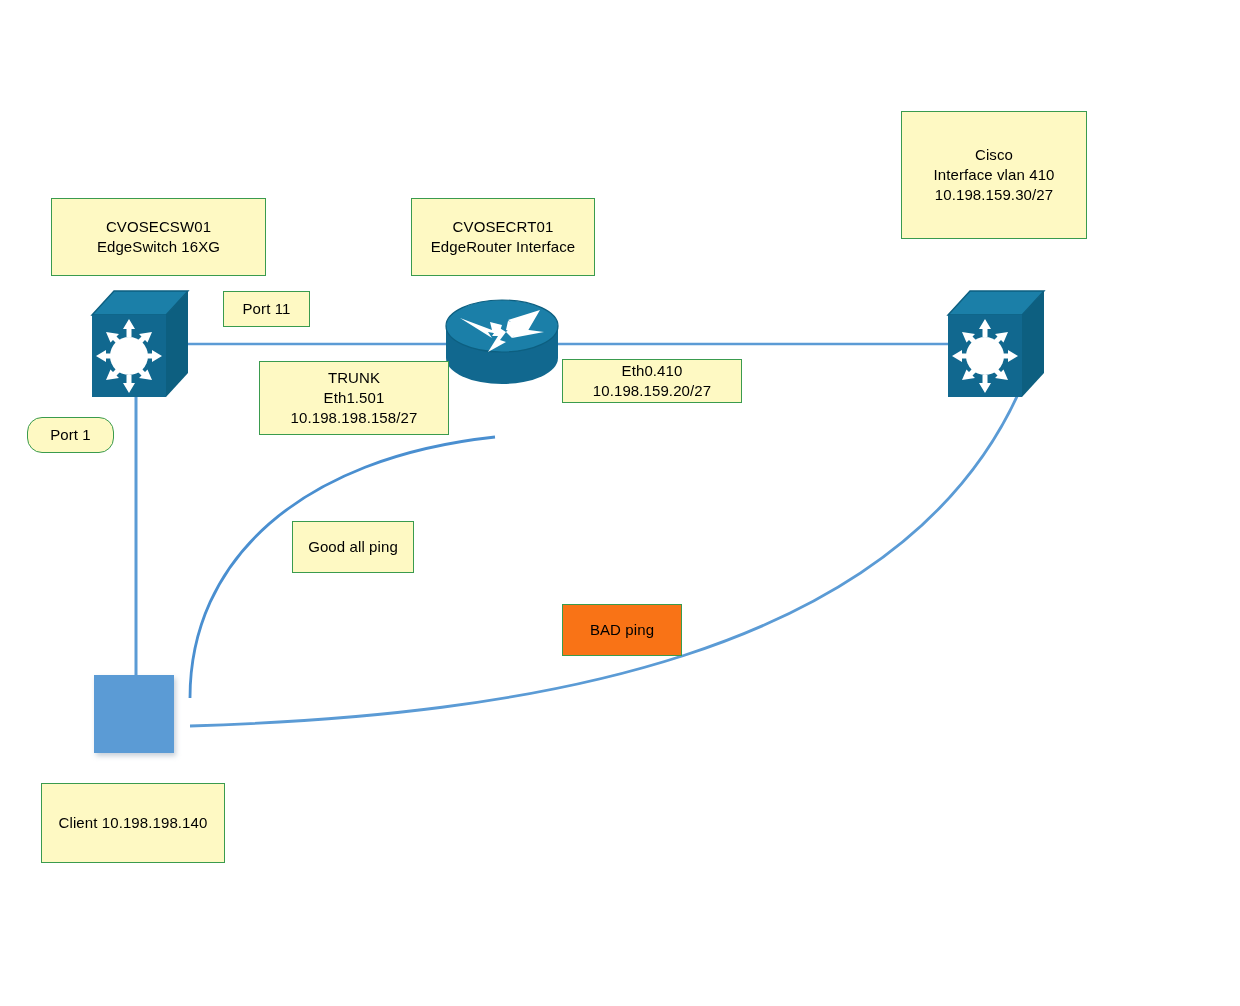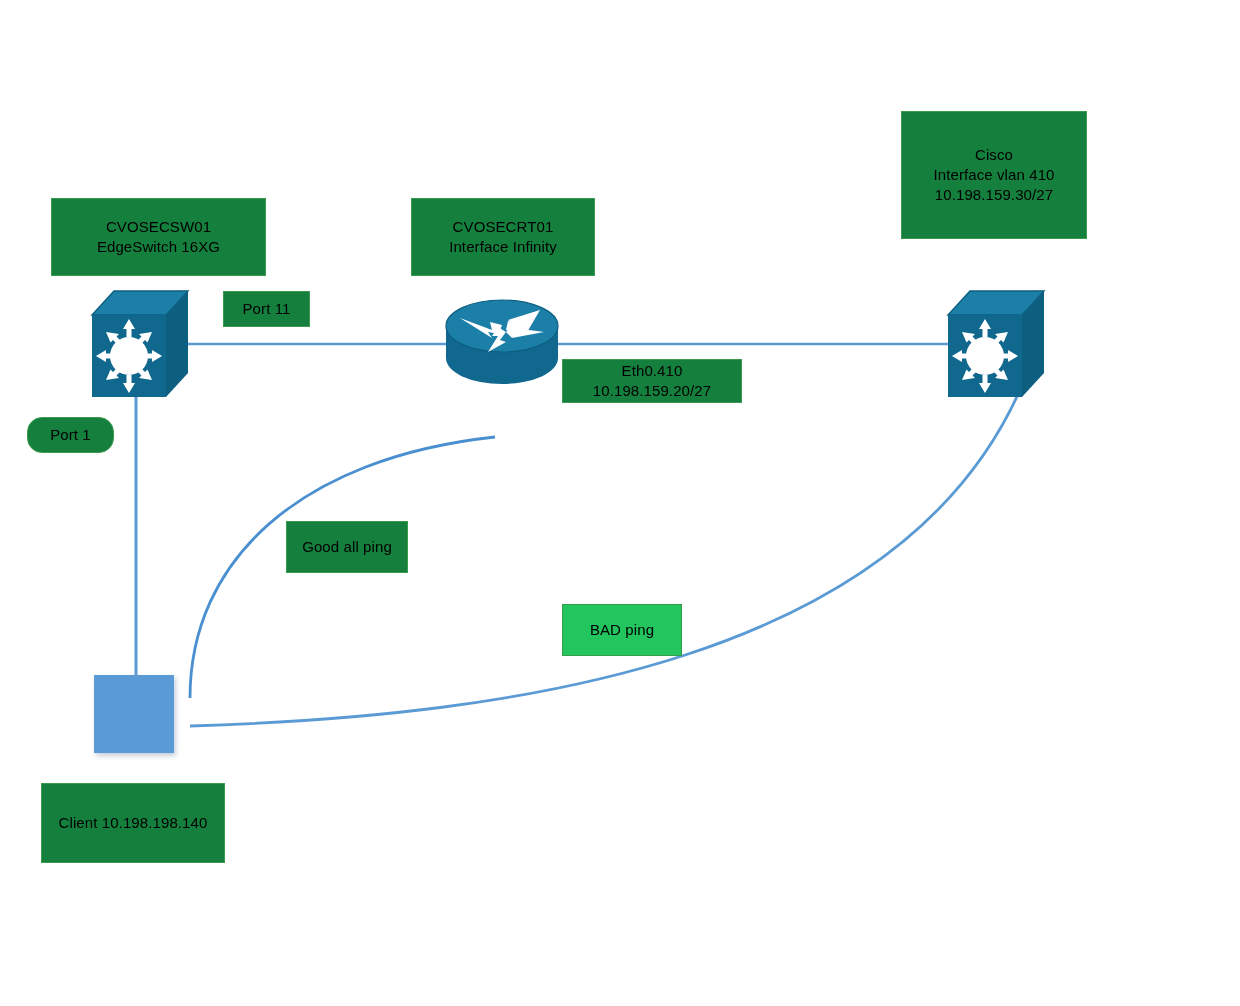--- a/index.html
+++ b/index.html
@@ -25,35 +25,35 @@
     width: 1240px;
     height: 1006px;
     pointer-events: none;
   }
   .node {
     position: absolute;
   }
   .label-box {
     position: absolute;
     box-sizing: border-box;
-    background: #15803d;
+    background: #fef9c3;
     border: 1.6px solid #3a9b4e;
     color: #000000;
     font-family: "Liberation Sans", sans-serif;
     font-size: 15px;
     line-height: 20px;
     text-align: center;
     display: flex;
     align-items: center;
     justify-content: center;
     white-space: pre-line;
     letter-spacing: 0.1px;
   }
   .label-box.bad {
-    background: #22c55e;
+    background: #f97316;
     border: 1.6px solid #3a9b4e;
   }
   .client-box {
     position: absolute;
     box-sizing: border-box;
     background: #5b9bd5;
     box-shadow: 2px 3px 5px rgba(130,150,170,0.45);
   }
   svg.icon { display:block; overflow: visible; }
 </style>
@@ -146,33 +146,36 @@
       </g>
     </svg>
   </div>
 
   <div class="client-box" style="left:94px; top:675px; width:80px; height:78px;"></div>
 
   <div class="label-box" style="left:51px; top:198px; width:215px; height:78px;">CVOSECSW01
 EdgeSwitch 16XG</div>
 
   <div class="label-box" style="left:411px; top:198px; width:184px; height:78px;">CVOSECRT01
-Interface Infinity</div>
+EdgeRouter Interface</div>
 
   <div class="label-box" style="left:901px; top:111px; width:186px; height:128px;">Cisco
 Interface vlan 410
 10.198.159.30/27</div>
 
   <div class="label-box" style="left:190px; top:291px; width:87px; height:36px;margin-left:33px;">Port 11</div>
 
   <div class="label-box" style="left:27px; top:417px; width:87px; height:36px;border-radius:15px;">Port 1</div>
 
+  <div class="label-box" style="left:259px; top:361px; width:190px; height:74px;">TRUNK
+Eth1.501
+10.198.198.158/27</div>
 
   <div class="label-box" style="left:562px; top:359px; width:180px; height:44px;">Eth0.410
 10.198.159.20/27</div>
 
-  <div class="label-box" style="left:286px; top:521px; width:122px; height:52px;">Good all ping</div>
+  <div class="label-box" style="left:292px; top:521px; width:122px; height:52px;">Good all ping</div>
 
   <div class="label-box bad" style="left:562px; top:604px; width:120px; height:52px;">BAD ping</div>
 
   <div class="label-box" style="left:41px; top:783px; width:184px; height:80px;">Client 10.198.198.140</div>
 
 </div>
 
 </body></html>

